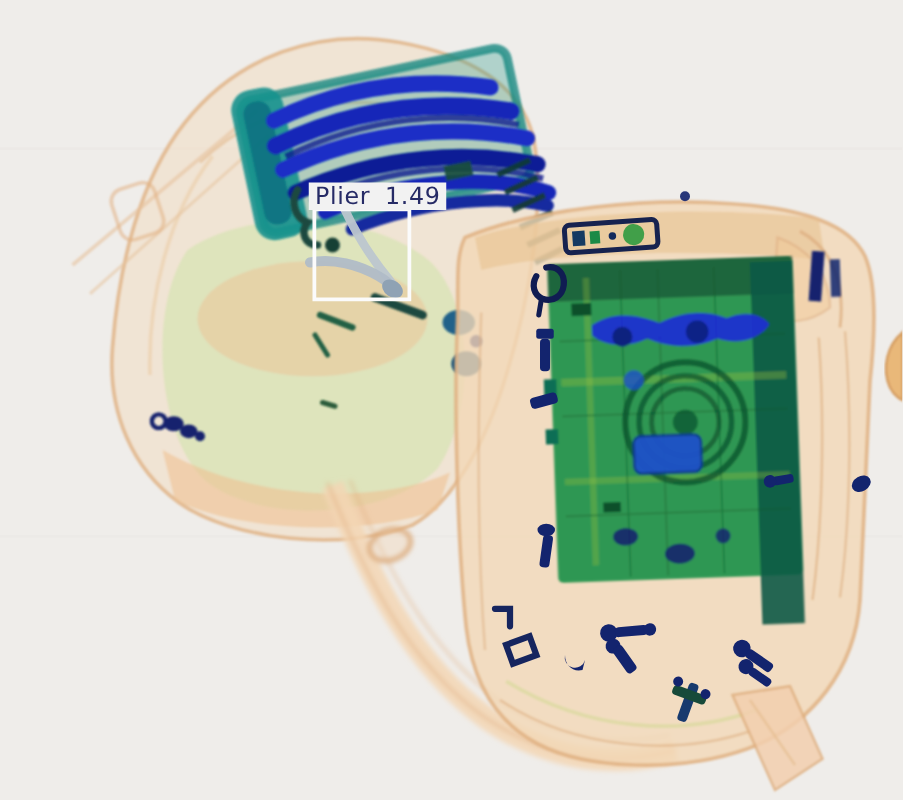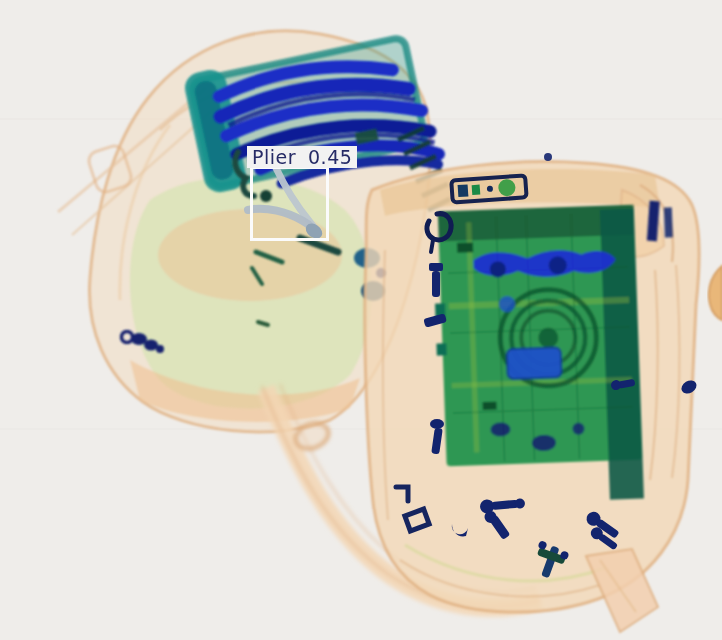--- a/index.html
+++ b/index.html
@@ -219,16 +219,16 @@
   <g filter="url(#soft)">
     <path d="M 586 556 L 632 549 L 658 607 L 620 632 Z" fill="#f2cfae" opacity="0.85" stroke="#dfae7e" stroke-width="2"></path>
     <path d="M 600 560 L 636 612" stroke="#e6bd90" stroke-width="2" opacity="0.7" fill="none"></path>
   </g>
 
   <path d="M 722 266 C 710 276 705 294 712 310 C 716 318 722 320 722 320 Z" fill="#e8ae66" opacity="0.85" stroke="#d1904a" stroke-width="2" filter="url(#soft)"></path>
 </svg>
 
   <div class="detection-box" style="left: 250px; top: 166px; width: 79px; height: 75px;"></div>
   <div class="detection-label" style="left: 247px; top: 146px; height: 22px;">
-    <span>Plier</span><span class="conf">0.45</span>
+    <span>Plier</span><span class="conf">1.49</span>
   </div>
 
 </div>
 
 </body></html>

